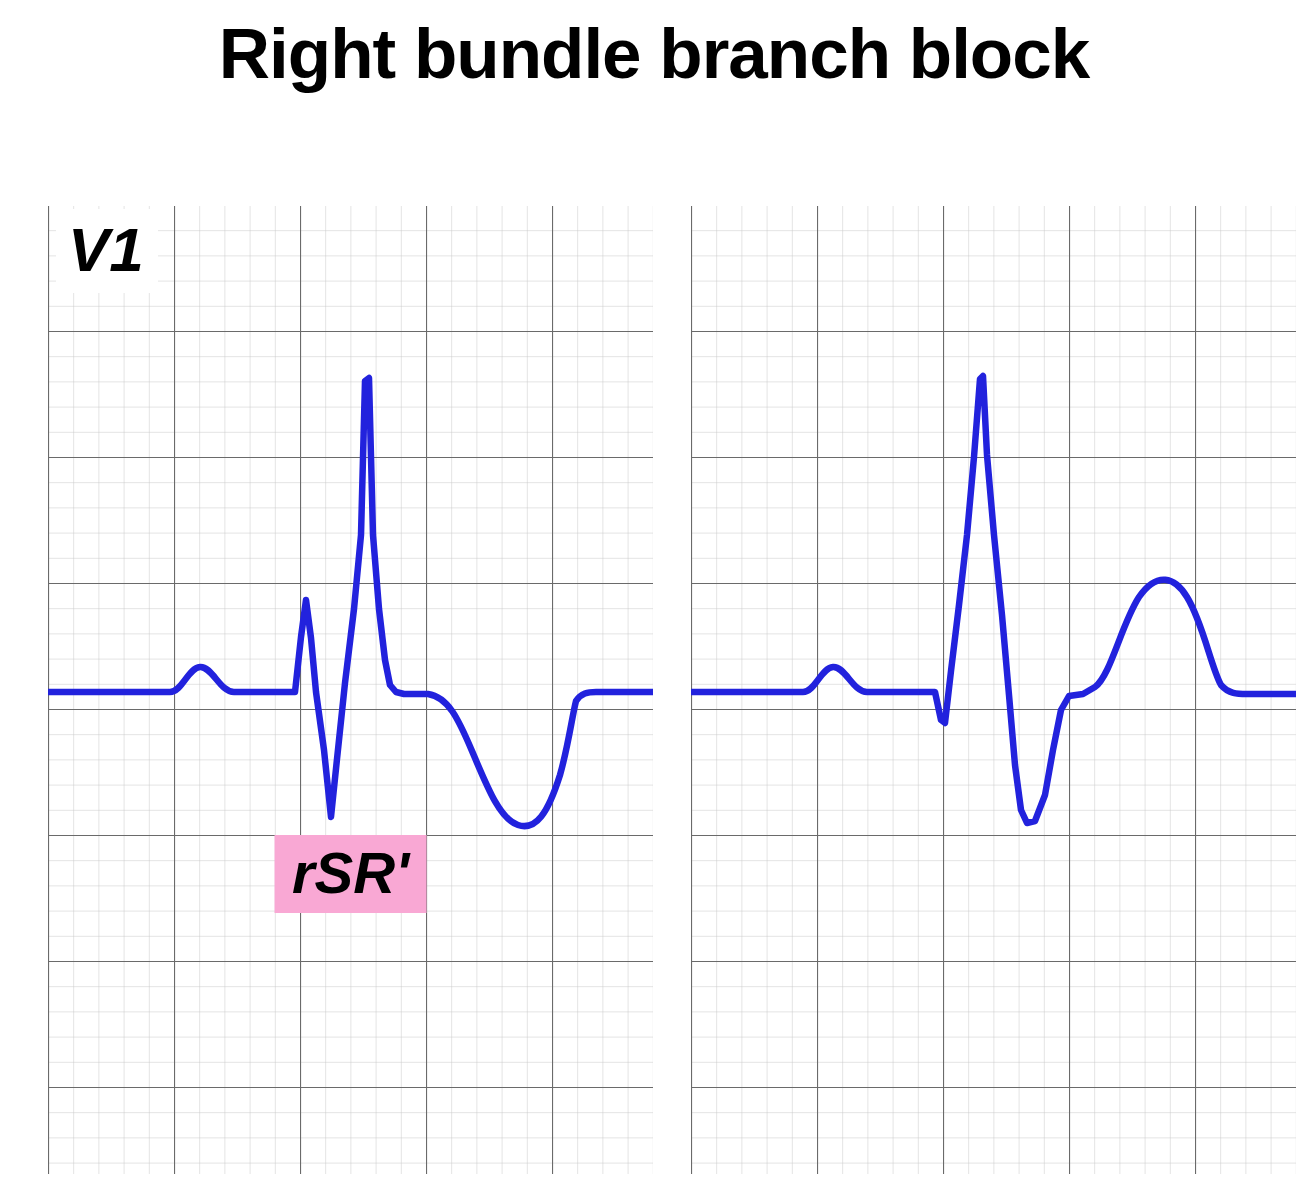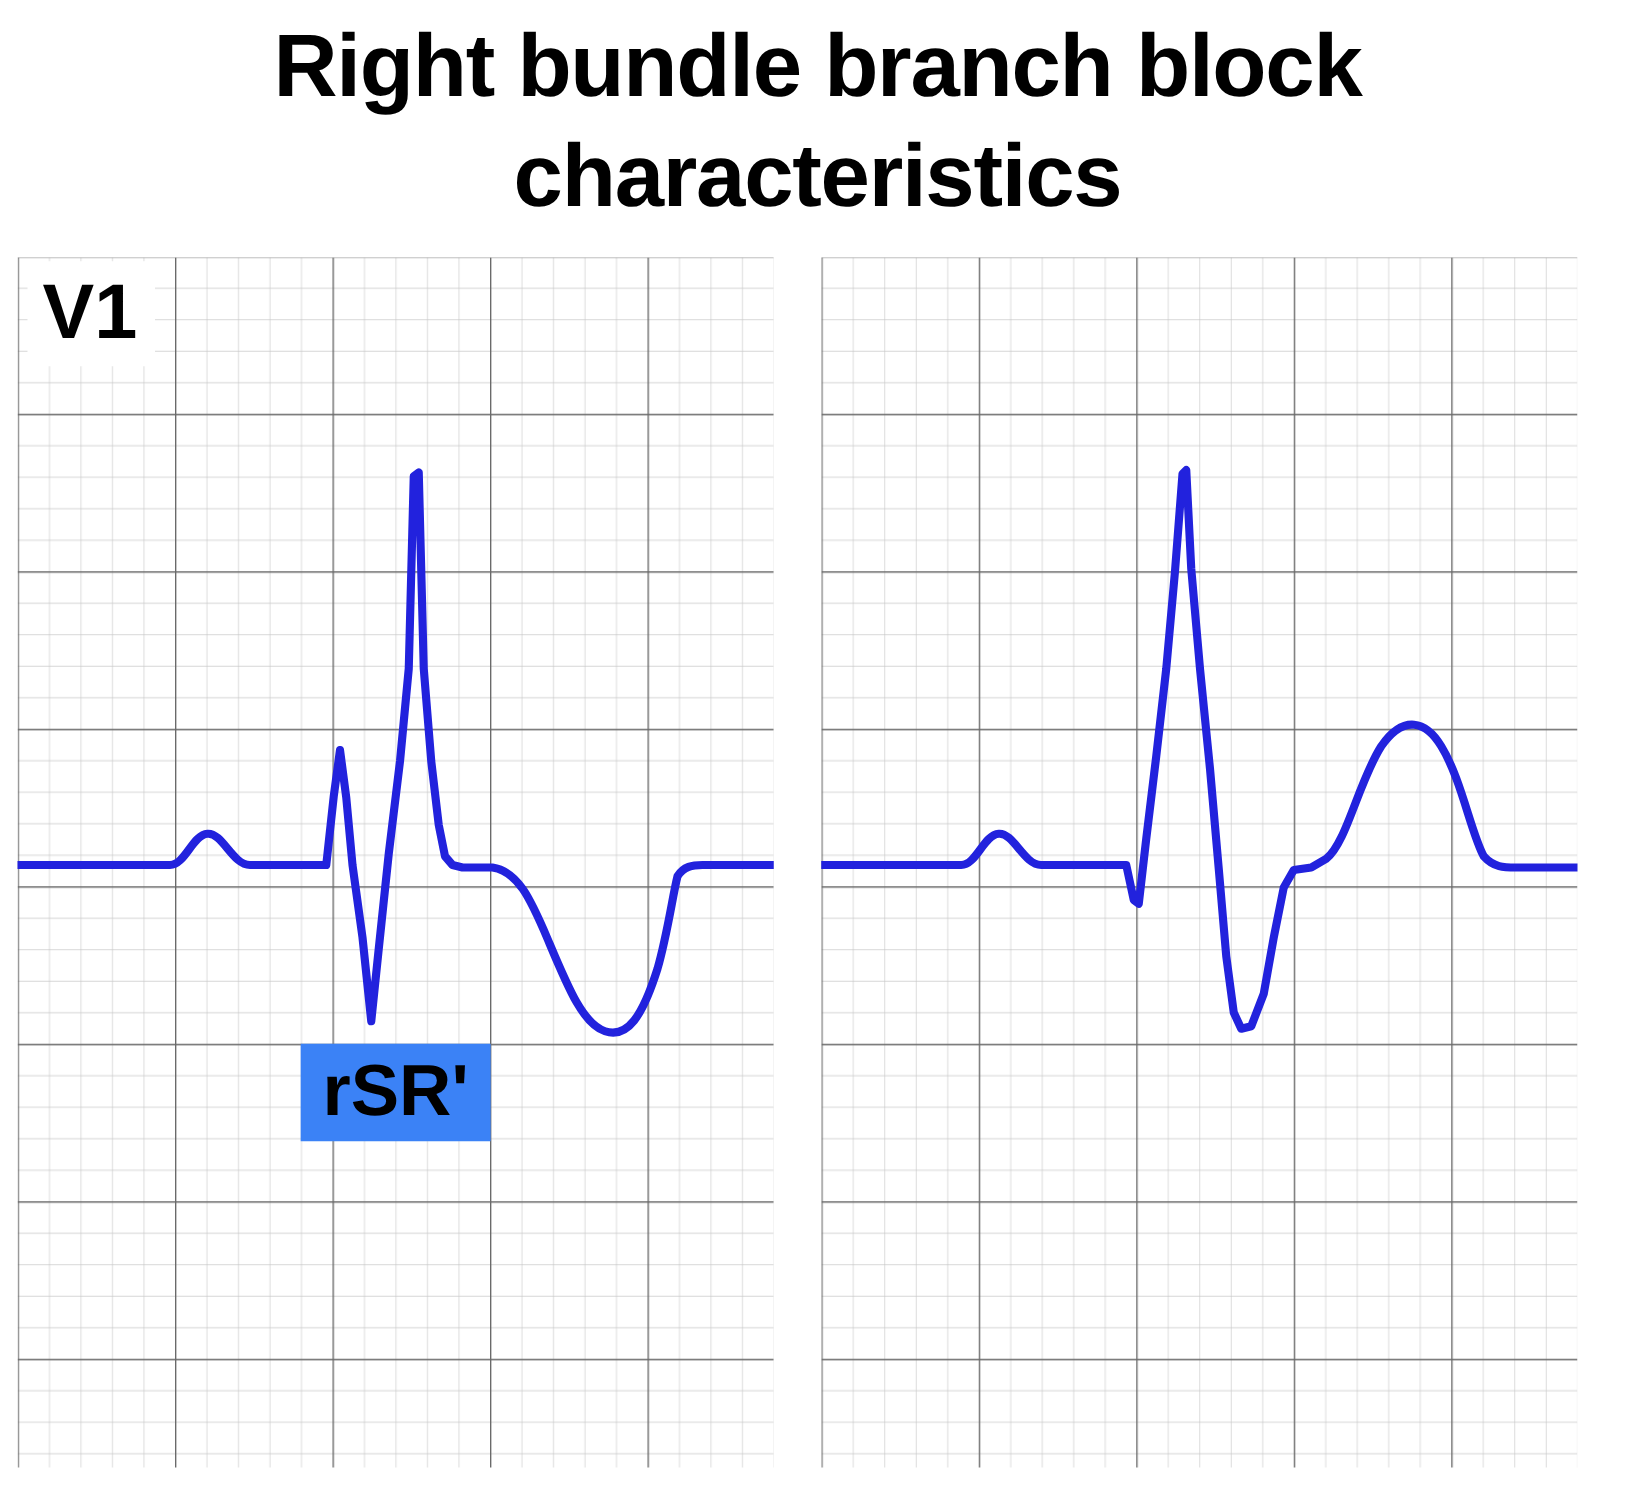--- a/index.html
+++ b/index.html
@@ -50,21 +50,21 @@
     display: flex;
     flex-direction: row;
     align-items: flex-start;
   }
   .panel {
     position: relative;
     width: 605px;
     height: 970px;
     background: #ffffff;
   }
-  .panel-v1 { margin-left: 14px; }
+  .panel-v1 { margin-left: 48px; font-style: italic; }
   .panel-v6 { margin-left: 38px; }
 
   .panel svg.ecg {
     display: block;
     width: 605px;
     height: 970px;
   }
 
   
   .lead-label {
@@ -80,39 +80,38 @@
     color: #000000;
     z-index: 3;
   }
 
   
   .morph-label {
     position: absolute;
     left: 50%;
     transform: translateX(-50%);
     top: 630px;
-    background: #3b82f6;
+    background: #f9a8d4;
     padding: 4px 18px 6px 18px;
     font-family: "Liberation Sans", "DejaVu Sans", sans-serif;
     font-weight: bold;
     font-size: 58px;
     line-height: 68px;
     color: #000000;
     white-space: nowrap;
     z-index: 3;
   }
 </style>
 </head>
 <body>
 
 <div class="figure">
 
   <div class="title-block">
     <div class="title-line">Right bundle branch block</div>
-    <div class="title-line">characteristics</div>
   </div>
 
   <div class="panels">
 
     <div class="panel panel-v1">
       <svg class="ecg" viewBox="0 0 605 970" preserveAspectRatio="none">
         <defs>
           <pattern id="minorGridV1" width="25.2" height="25.2" patternUnits="userSpaceOnUse">
             <path d="M 25.2 0 L 0 0 0 25.2" fill="none" stroke="#c8c8c8" stroke-width="1"></path>
           </pattern>

